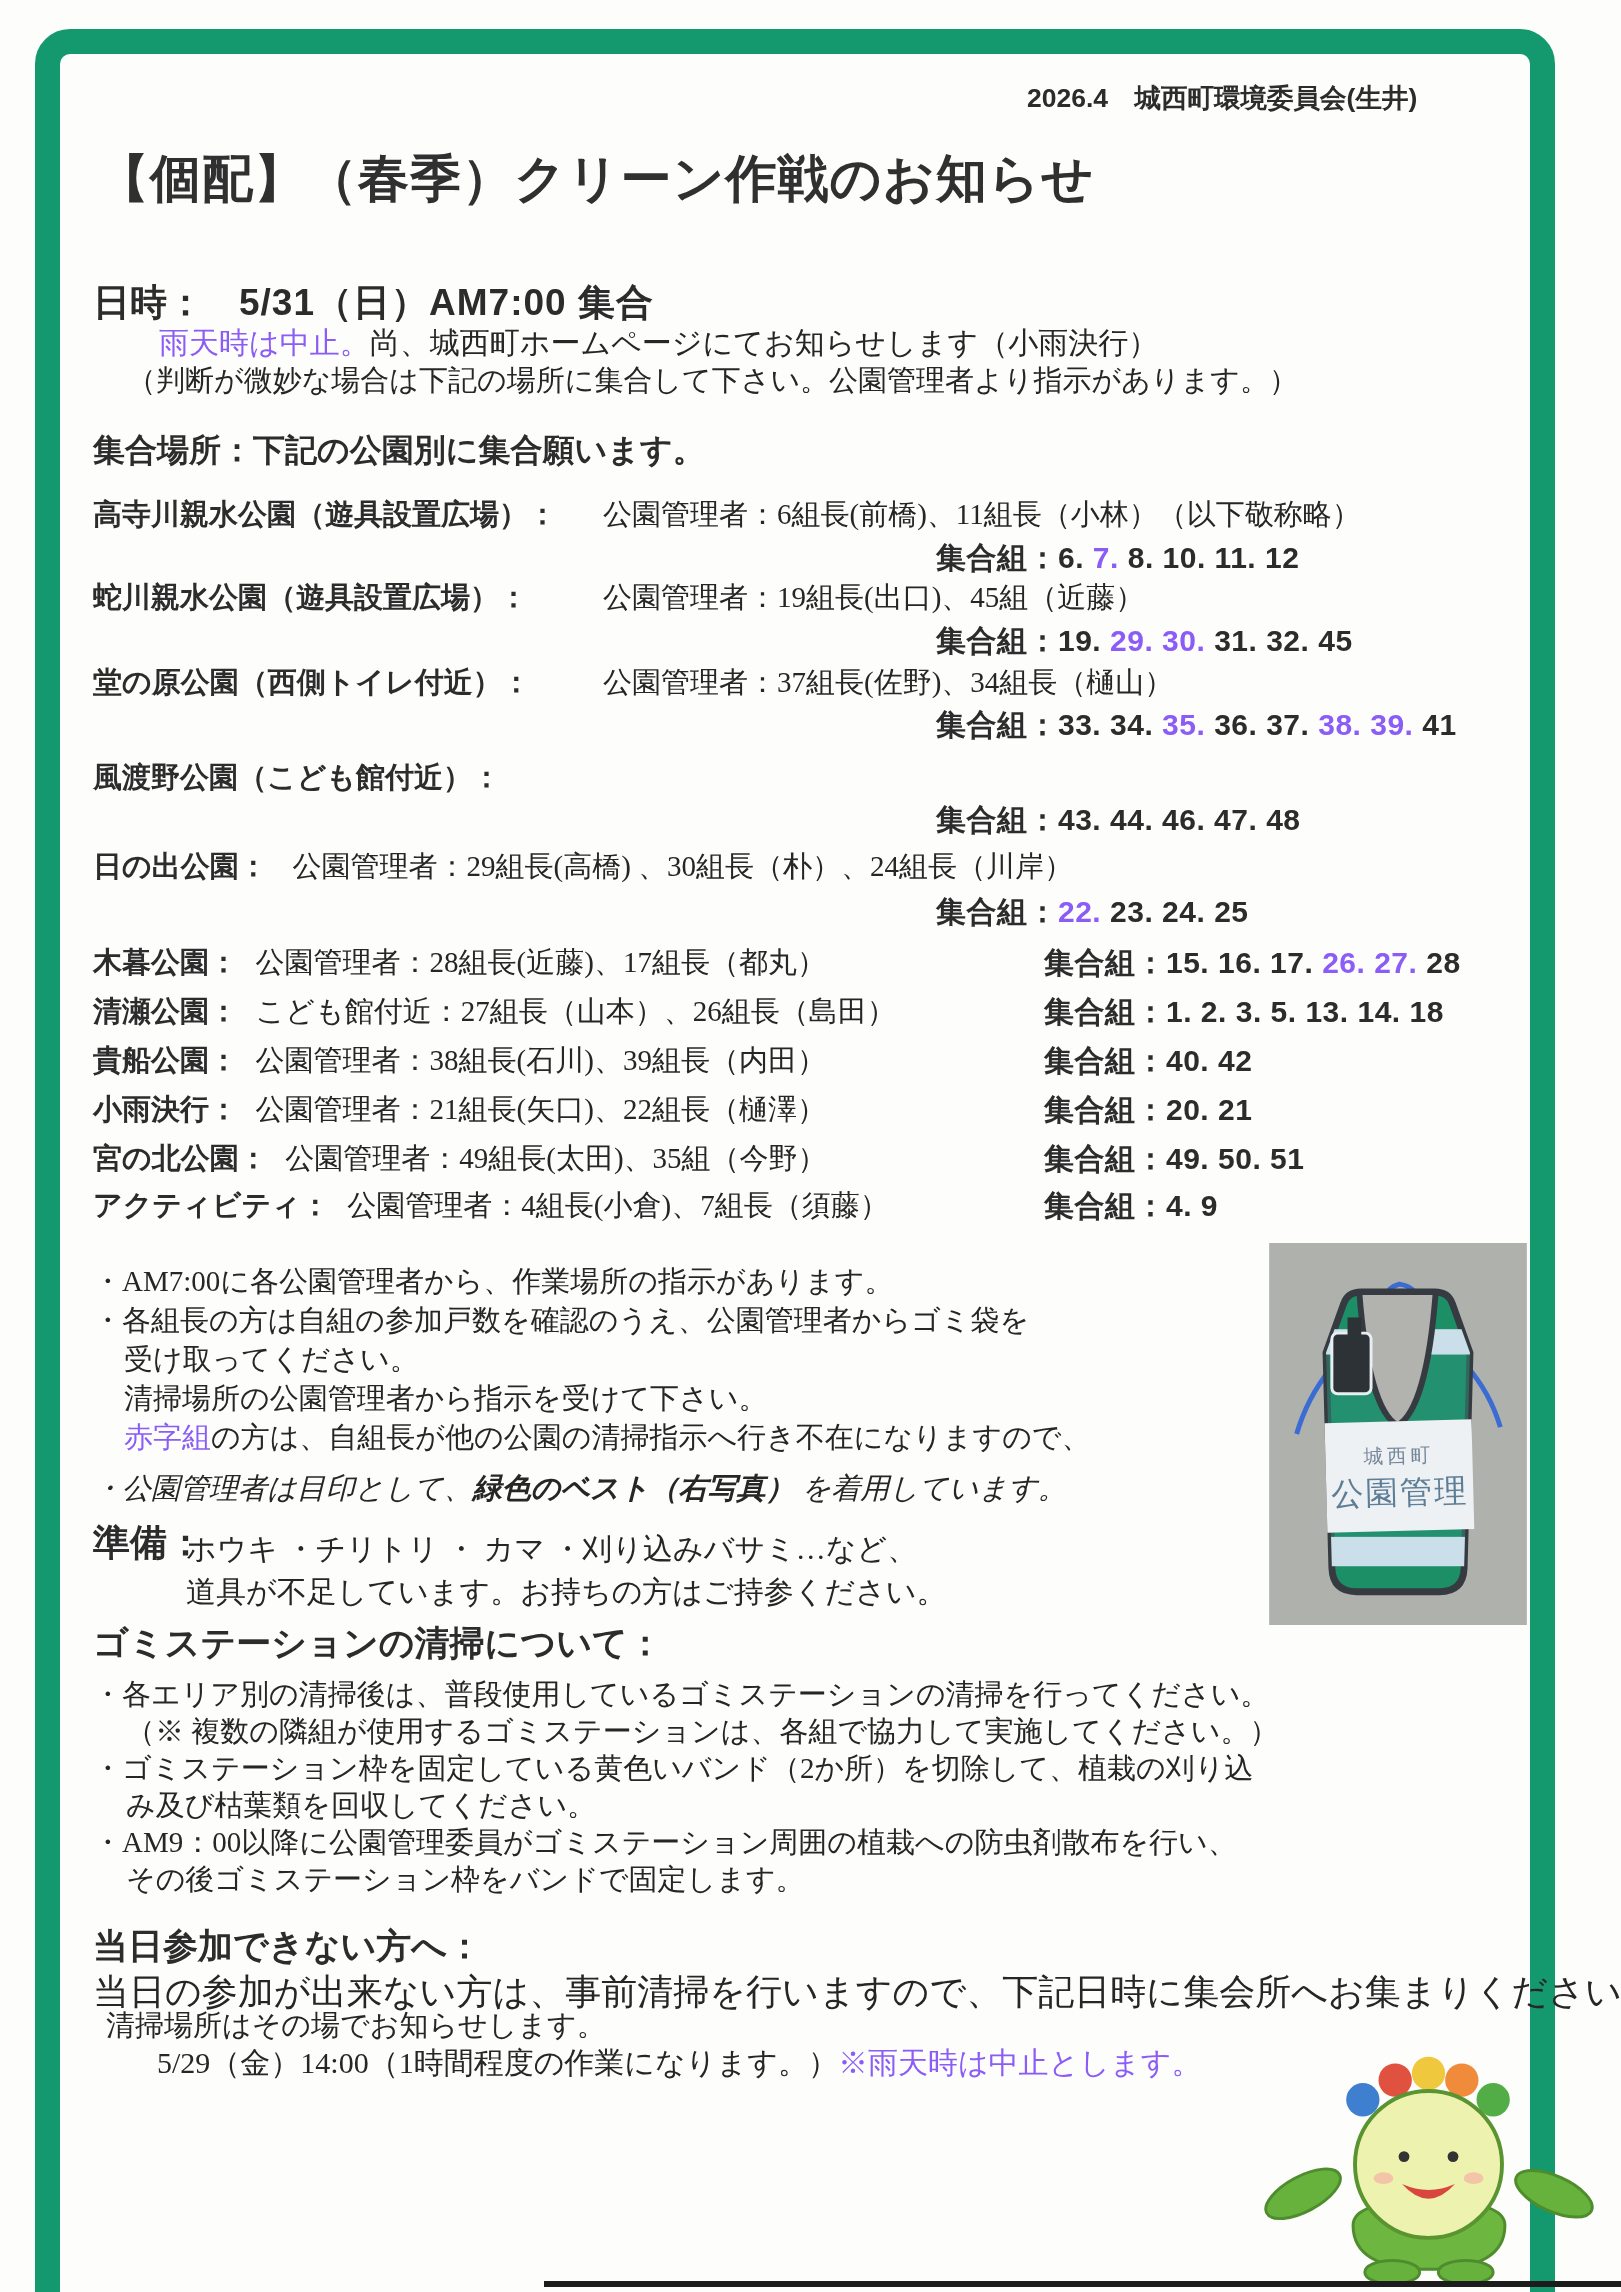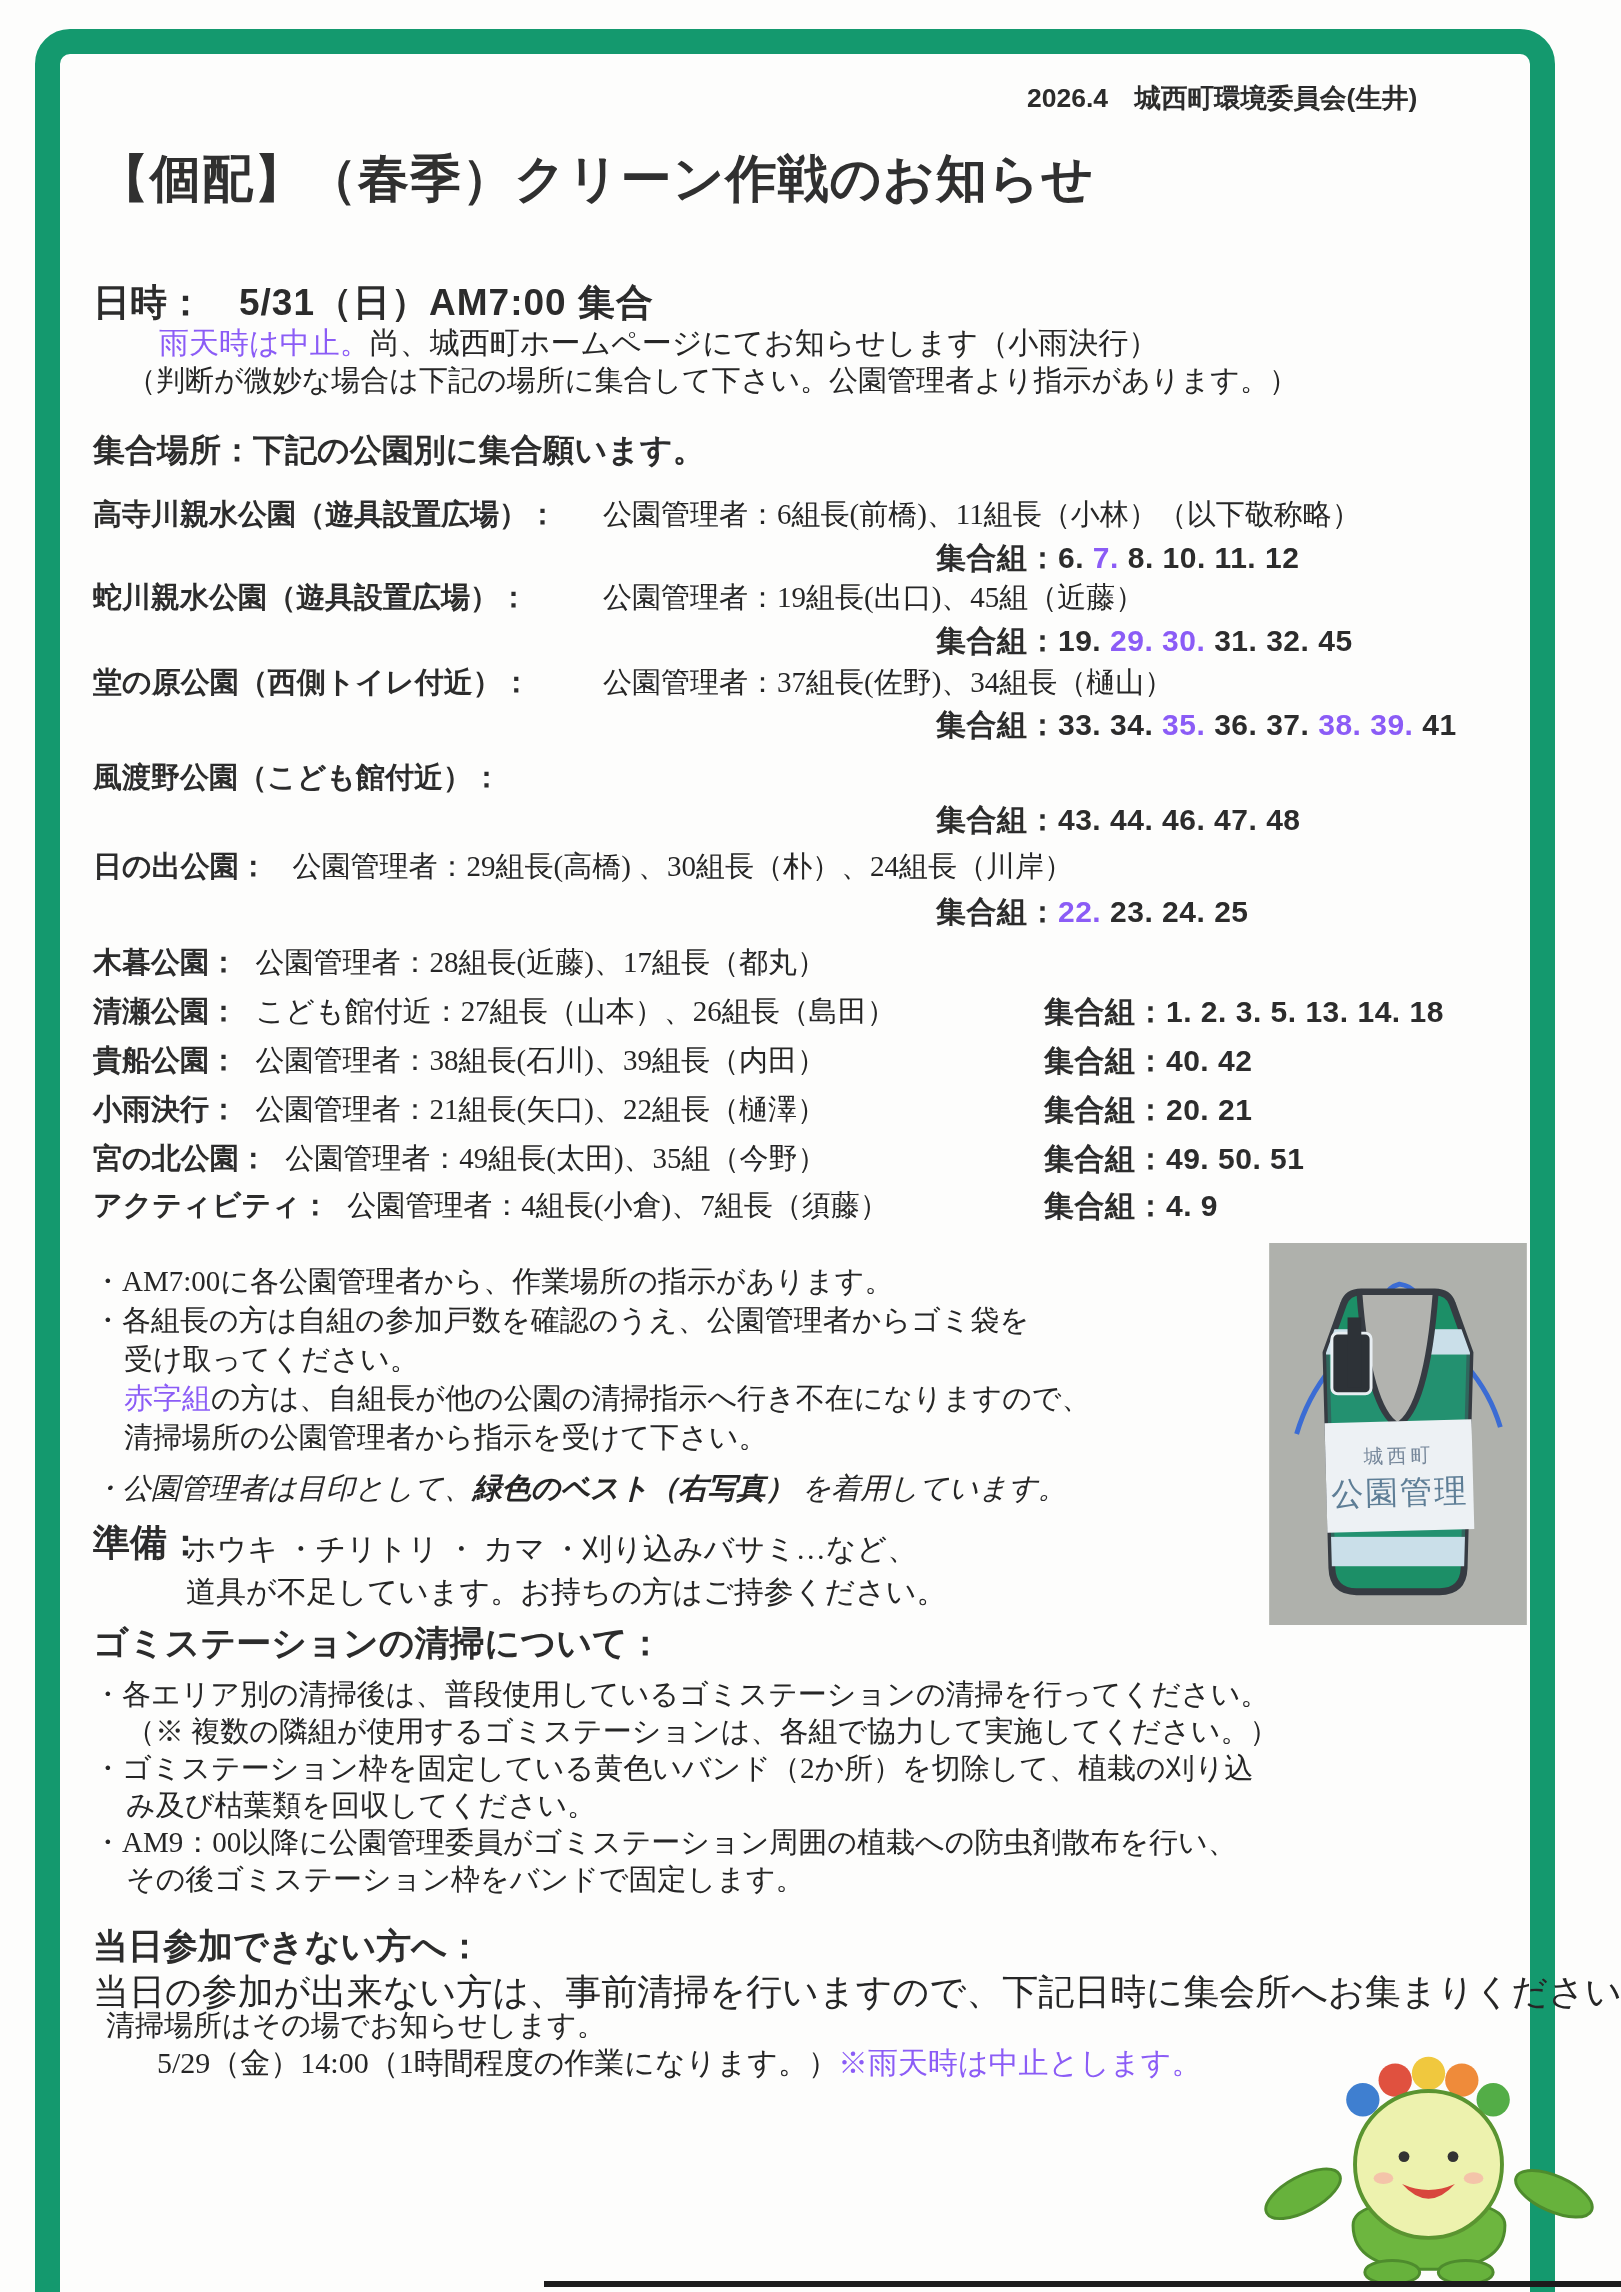--- a/index.html
+++ b/index.html
@@ -111,20 +111,21 @@
 <div class="row" style="top:847px">
   <span class="g pname">日の出公園：</span>
   <span class="s det-flow">公園管理者：29組長(高橋) 、30組長（朴）、24組長（川岸）</span>
 </div>
 <div class="grow" style="top:892px">
   <span class="g">集合組：</span><span class="g"><span class="red">22. </span><span>23. 24. 25</span></span>
 </div>
 
 <div class="row" style="top:943px">
   <span class="g pname">木暮公園：</span><span class="s det-flow">公園管理者：28組長(近藤)、17組長（都丸）</span>
+  <span class="ig"><span class="g">集合組：</span><span class="g"><span>15. 16. 17. </span><span class="red">26. 27. </span><span>28</span></span></span>
 </div>
 <div class="row" style="top:992px">
   <span class="g pname">清瀬公園：</span><span class="s det-flow">こども館付近：27組長（山本）、26組長（島田）</span>
   <span class="ig"><span class="g">集合組：</span><span class="g"><span>1. 2. 3. 5. 13. 14. 18</span></span></span>
 </div>
 <div class="row" style="top:1041px">
   <span class="g pname">貴船公園：</span><span class="s det-flow">公園管理者：38組長(石川)、39組長（内田）</span>
   <span class="ig"><span class="g">集合組：</span><span class="g"><span>40. 42</span></span></span>
 </div>
 <div class="row" style="top:1090px">
@@ -137,22 +138,22 @@
 </div>
 <div class="row" style="top:1186px">
   <span class="g pname">アクティビティ：</span><span class="s det-flow">公園管理者：4組長(小倉)、7組長（須藤）</span>
   <span class="ig"><span class="g">集合組：</span><span class="g"><span>4. 9</span></span></span>
 </div>
 
 <div class="abs notes s">
     <div><span>・AM7:00に各公園管理者から、作業場所の指示があります。</span></div>
     <div><span>・各組長の方は自組の参加戸数を確認のうえ、公園管理者からゴミ袋を</span></div>
     <div class="ind"><span>受け取ってください。</span></div>
+    <div class="ind"><span>清掃場所の公園管理者から指示を受けて下さい。</span></div>
     <div class="ind"><span class="red">赤字組</span><span>の方は、自組長が他の公園の清掃指示へ行き不在になりますので、</span></div>
-    <div class="ind"><span>清掃場所の公園管理者から指示を受けて下さい。</span></div>
     <div class="gap"><span>・公園管理者は目印として、</span><span class="bold">緑色のベスト（右写真）</span><span> を着用しています。</span></div>
   </div>
 
 <div class="abs prep-label g">準備：</div>
 <div class="abs prep1 s">ホウキ ・チリトリ ・ カマ ・刈り込みバサミ…など、</div>
 <div class="abs prep2 s">道具が不足しています。お持ちの方はご持参ください。</div>
 
 <div class="abs gheading g">ゴミステーションの清掃について：</div>
 <div class="abs glines s">
     <div><span>・各エリア別の清掃後は、普段使用しているゴミステーションの清掃を行ってください。</span></div>

